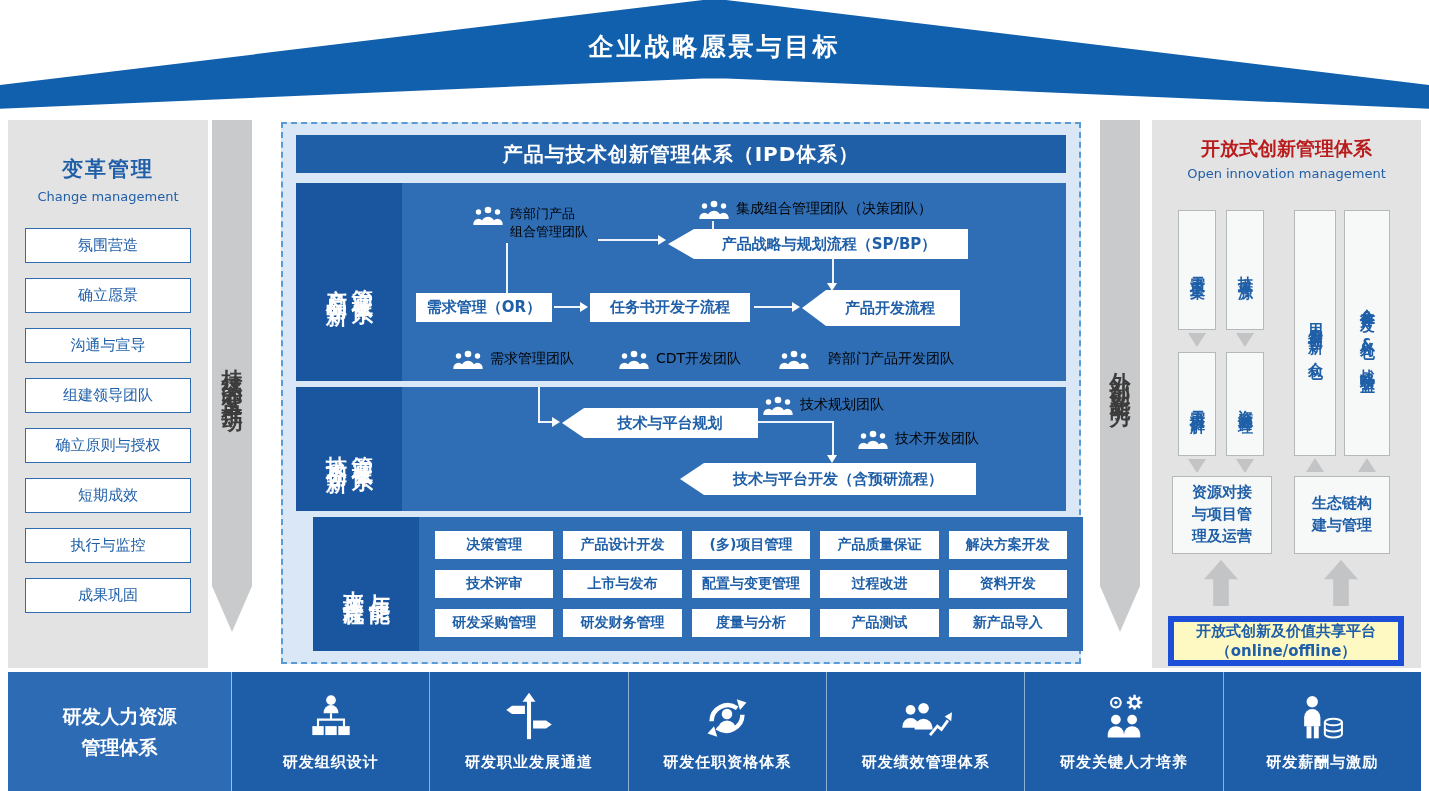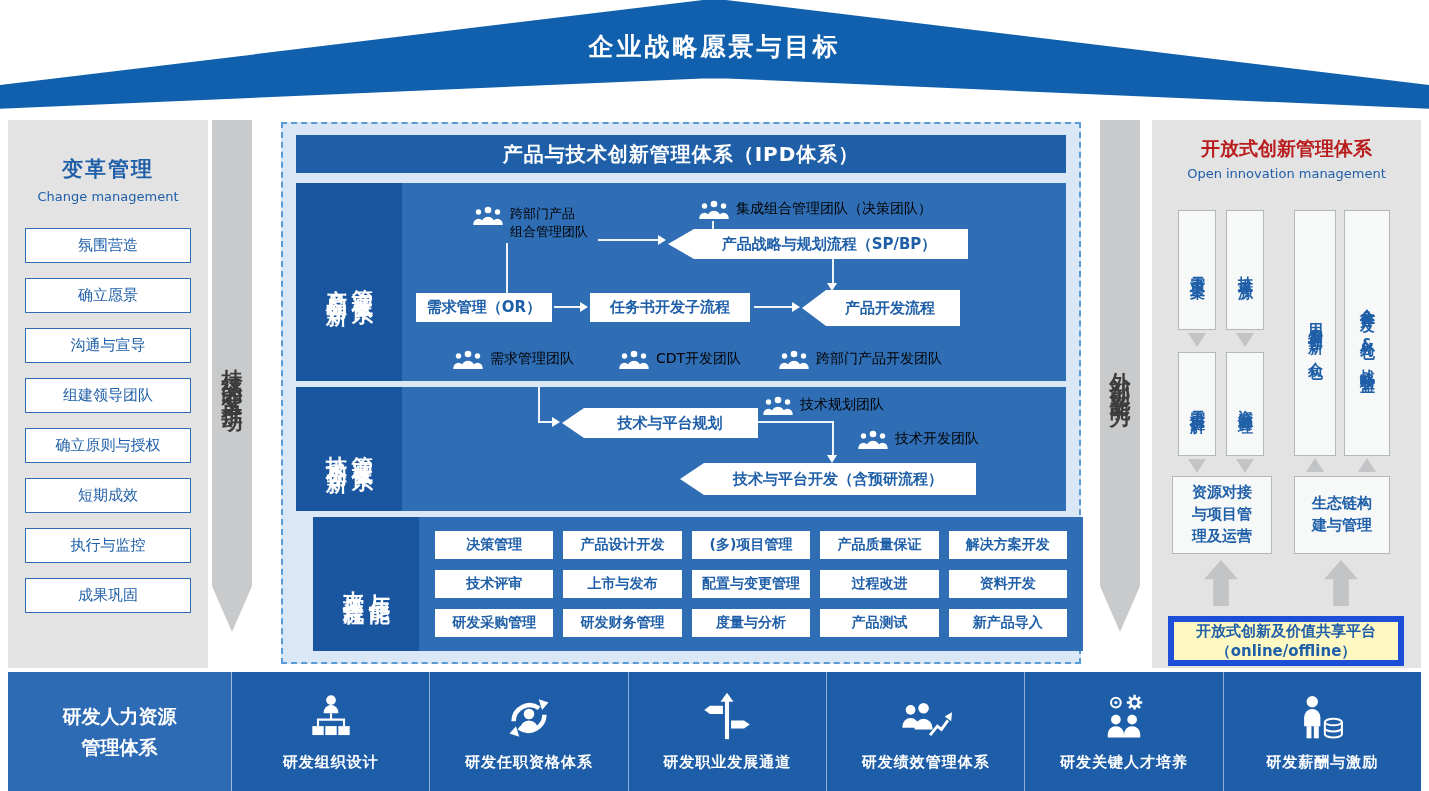--- a/index.html
+++ b/index.html
@@ -232,21 +232,21 @@
         <div class="team" style="left:216px;top:166px;">
           <svg class="ticon">
               <use href="#i-team"></use>
             </svg>
           <span class="tlabel" style="font-size:14px;">CDT开发团队</span>
         </div>
         <div class="team" style="left:376px;top:166px;">
           <svg class="ticon">
               <use href="#i-team"></use>
             </svg>
-          <span class="tlabel" style="font-size:14px;">跨部门产品开发团队</span>
+          <span class="tlabel" style="font-size:14px;margin-left:12px;">跨部门产品开发团队</span>
         </div>
 
         <div class="ln" style="left:104px;top:60px;width:2px;height:50px;"></div>
         <div class="ln" style="left:196px;top:56px;width:60px;height:2px;"></div>
         <div class="tri-r" style="left:256px;top:52px;"></div>
         <div class="ln" style="left:310px;top:38px;width:2px;height:8px;"></div>
         <div class="ln" style="left:152px;top:123px;width:26px;height:2px;"></div>
         <div class="tri-r" style="left:178px;top:119px;"></div>
         <div class="ln" style="left:352px;top:123px;width:38px;height:2px;"></div>
         <div class="tri-r" style="left:390px;top:119px;"></div>
@@ -368,32 +368,32 @@
     </div>
     <div class="hr-items">
       <div class="hr-item">
         <svg>
             <use href="#i-org"></use>
           </svg>
         <span class="hr-label">研发组织设计</span>
       </div>
       <div class="hr-item">
         <svg>
+            <use href="#i-career"></use>
+          </svg>
+        <span class="hr-label">研发职业发展通道</span>
+      </div>
+      <div class="hr-item">
+        <svg>
             <use href="#i-qual"></use>
           </svg>
         <span class="hr-label">研发任职资格体系</span>
       </div>
       <div class="hr-item">
         <svg>
-            <use href="#i-career"></use>
-          </svg>
-        <span class="hr-label">研发职业发展通道</span>
-      </div>
-      <div class="hr-item">
-        <svg>
             <use href="#i-perf"></use>
           </svg>
         <span class="hr-label">研发绩效管理体系</span>
       </div>
       <div class="hr-item">
         <svg>
             <use href="#i-talent"></use>
           </svg>
         <span class="hr-label">研发关键人才培养</span>
       </div>

